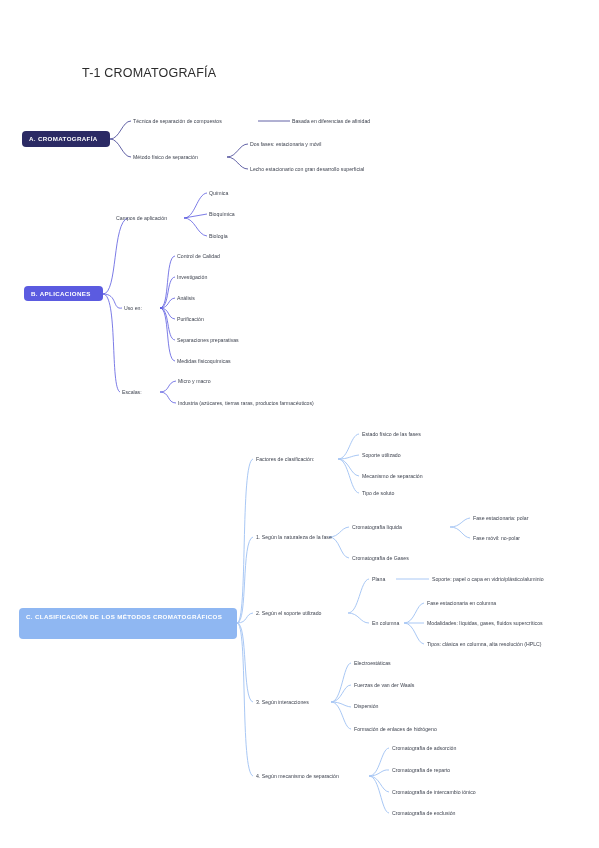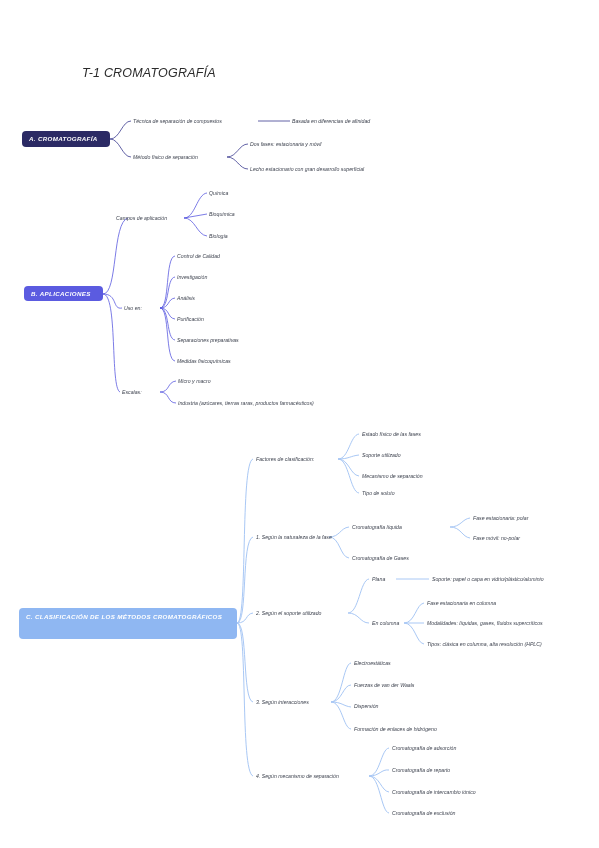--- a/index.html
+++ b/index.html
@@ -3,21 +3,21 @@
 <meta charset="utf-8">
 <style>
   html,body{margin:0;padding:0;}
   body{
     width:599px;height:848px;
     background:#ffffff;
     font-family:"Liberation Sans","DejaVu Sans",sans-serif;
     overflow:hidden;
     position:relative;
   }
-  #canvas{position:absolute;left:0;top:0;width:550px;height:848px;font-style:italic;}
+  #canvas{position:absolute;left:0;top:0;width:550px;height:848px;}
   svg.links{position:absolute;left:0;top:0;width:599px;height:848px;pointer-events:none;}
 
   .title{
     position:absolute;
     font-size:12.5px;
     letter-spacing:.2px;
     color:#2b2b2b;
     white-space:nowrap;
   }
 

